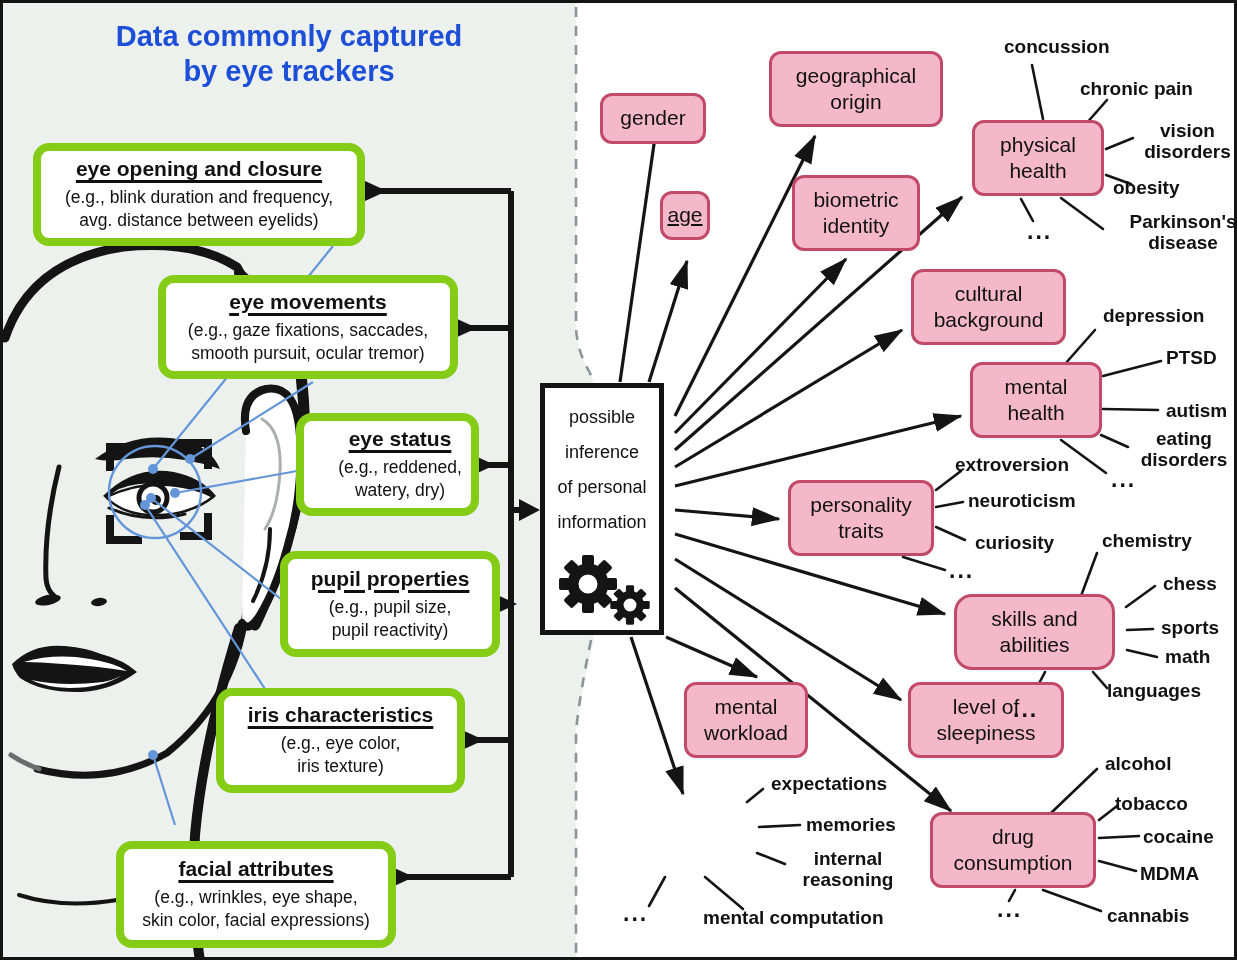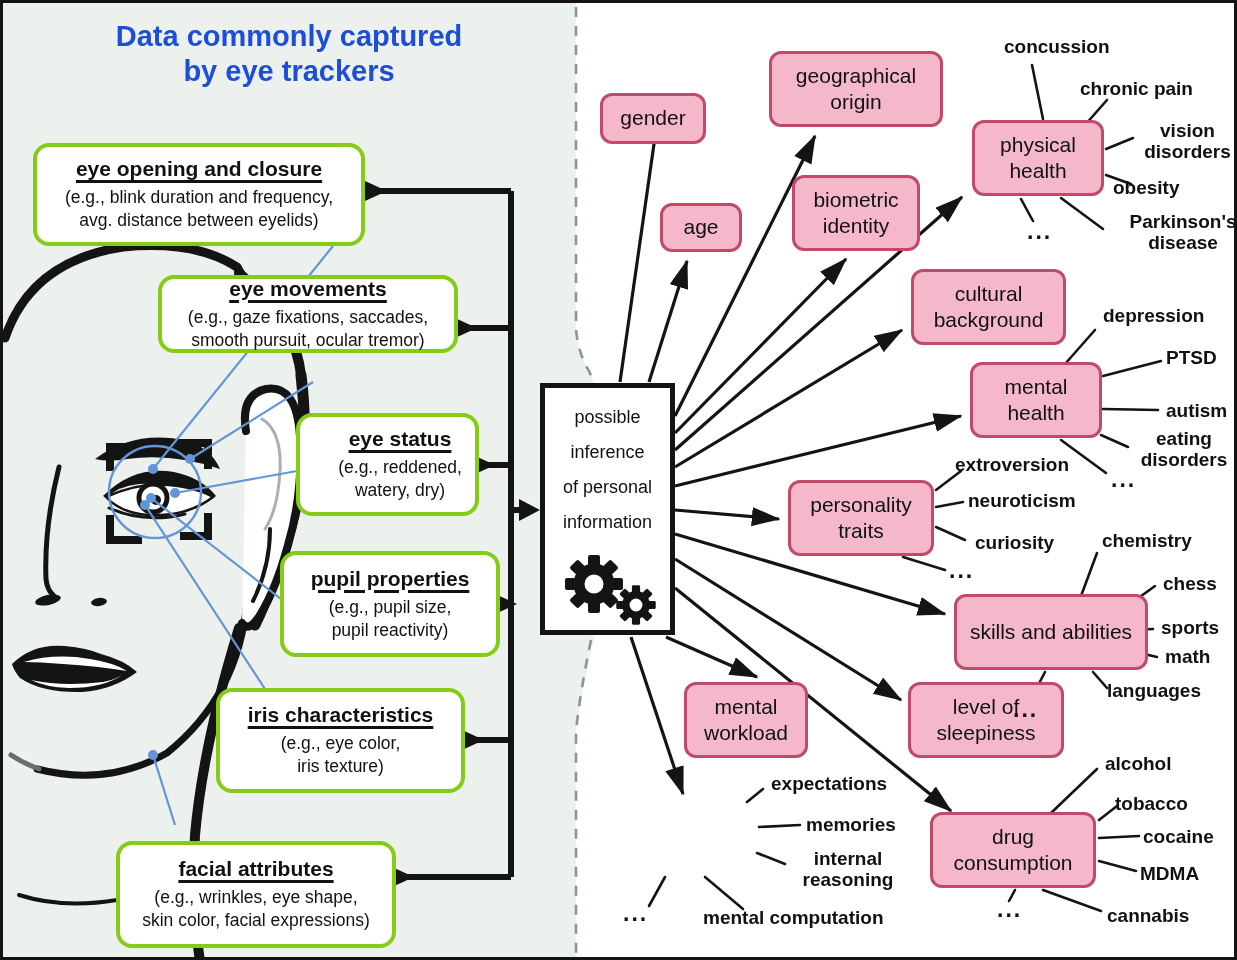--- a/index.html
+++ b/index.html
@@ -7,31 +7,31 @@
     position:relative;width:1237px;height:960px;background:#ffffff;
     font-family:"Liberation Sans", sans-serif;color:#111;
     border:3px solid #141414;box-sizing:border-box;overflow:hidden;
   }
   svg.art{position:absolute;left:0;top:0;width:1237px;height:960px;}
   .page-title{
     position:absolute;left:88px;top:16px;width:396px;text-align:center;
     font-size:29px;font-weight:bold;color:#1d4ed8;line-height:1.22;
   }
   .blue-box{
-    position:absolute;background:#ffffff;border:4px solid #84cc16;border-radius:16px;
+    position:absolute;background:#ffffff;border:8px solid #84cc16;border-radius:16px;
     box-sizing:border-box;display:flex;flex-direction:column;align-items:center;justify-content:center;
     text-align:center;padding:4px 4px;
   }
   .blue-box .bt{
     font-weight:bold;font-size:21px;text-decoration:underline;
     text-decoration-thickness:2.5px;text-underline-offset:4px;margin-bottom:5px;white-space:nowrap;
   }
   .blue-box .bd{font-size:17.5px;line-height:1.3;}
   .center-box{
-    position:absolute;left:537px;top:380px;width:135px;height:252px;background:#ffffff;
+    position:absolute;left:537px;top:380px;width:124px;height:252px;background:#ffffff;
     border:5px solid #141414;box-sizing:border-box;display:flex;flex-direction:column;
     align-items:center;text-align:center;padding-top:20px;
   }
   .center-box .cl{font-size:18px;line-height:1.0;margin-bottom:17px;}
   .center-box .gears{margin-top:2px;}
   .pink-box{
     position:absolute;background:#f5b8ca;border:3px solid #c04a68;border-radius:12px;
     box-sizing:border-box;display:flex;align-items:center;justify-content:center;
     text-align:center;font-size:21px;line-height:1.25;padding:2px 6px;
   }
@@ -199,21 +199,21 @@
     <div>by eye trackers</div>
   </div>
 
   <div class="blue-box" style="left:30px;top:140px;width:332px;height:103px;">
     <div class="bt">eye opening and closure</div>
     <div class="bd">
       <span style="display:block">(e.g., blink duration and frequency,</span>
       <span style="display:block">avg. distance between eyelids)</span>
     </div>
   </div>
-  <div class="blue-box" style="left:155px;top:272px;width:300px;height:78px;">
+  <div class="blue-box" style="left:155px;top:272px;width:300px;height:104px;">
     <div class="bt">eye movements</div>
     <div class="bd">
       <span style="display:block">(e.g., gaze fixations, saccades,</span>
       <span style="display:block">smooth pursuit, ocular tremor)</span>
     </div>
   </div>
   <div class="blue-box" style="left:293px;top:410px;width:183px;height:103px;padding-left:29px;">
     <div class="bt">eye status</div>
     <div class="bd">
       <span style="display:block">(e.g., reddened,</span>
@@ -272,27 +272,27 @@
           <rect x="-6" y="-29" width="12" height="11" rx="2" transform="rotate(225)"></rect>
           <rect x="-6" y="-29" width="12" height="11" rx="2" transform="rotate(270)"></rect>
           <rect x="-6" y="-29" width="12" height="11" rx="2" transform="rotate(315)"></rect>
         </g>
       </g>
     </svg>
   </div>
 
   <div class="pink-box" style="left:597px;top:46px;width:106px;height:51px;margin-top:44px;">gender</div>
   <div class="pink-box" style="left:766px;top:48px;width:174px;height:76px;">geographical origin</div>
-  <div class="pink-box" style="left:657px;top:200px;width:82px;height:49px;">age</div>
+  <div class="pink-box" style="left:657px;top:188px;width:50px;height:49px;text-decoration:underline;">age</div>
   <div class="pink-box" style="left:789px;top:172px;width:128px;height:76px;">biometric identity</div>
   <div class="pink-box" style="left:969px;top:117px;width:132px;height:76px;">physical health</div>
   <div class="pink-box" style="left:908px;top:266px;width:155px;height:76px;">cultural background</div>
   <div class="pink-box" style="left:785px;top:477px;width:146px;height:76px;">personality traits</div>
   <div class="pink-box" style="left:967px;top:359px;width:132px;height:76px;">mental health</div>
-  <div class="pink-box" style="left:951px;top:591px;width:194px;height:76px;">skills and abilities</div>
+  <div class="pink-box" style="left:951px;top:591px;width:161px;height:76px;border-radius:18px;">skills and abilities</div>
   <div class="pink-box" style="left:681px;top:679px;width:124px;height:76px;">mental workload</div>
   <div class="pink-box" style="left:905px;top:679px;width:156px;height:76px;">level of sleepiness</div>
   <div class="pink-box" style="left:927px;top:809px;width:166px;height:76px;">drug consumption</div>
 
   <div class="leaf" style="left:1001px;top:33px;">concussion</div>
   <div class="leaf" style="left:1077px;top:75px;">chronic pain</div>
   <div class="leaf wrap" style="left:1132px;top:117px;width:105px;">vision disorders</div>
   <div class="leaf" style="left:1110px;top:174px;">obesity</div>
   <div class="leaf wrap" style="left:1124px;top:208px;width:112px;">Parkinson's disease</div>
   <div class="leaf dots" style="left:1024px;top:216px;">...</div>

